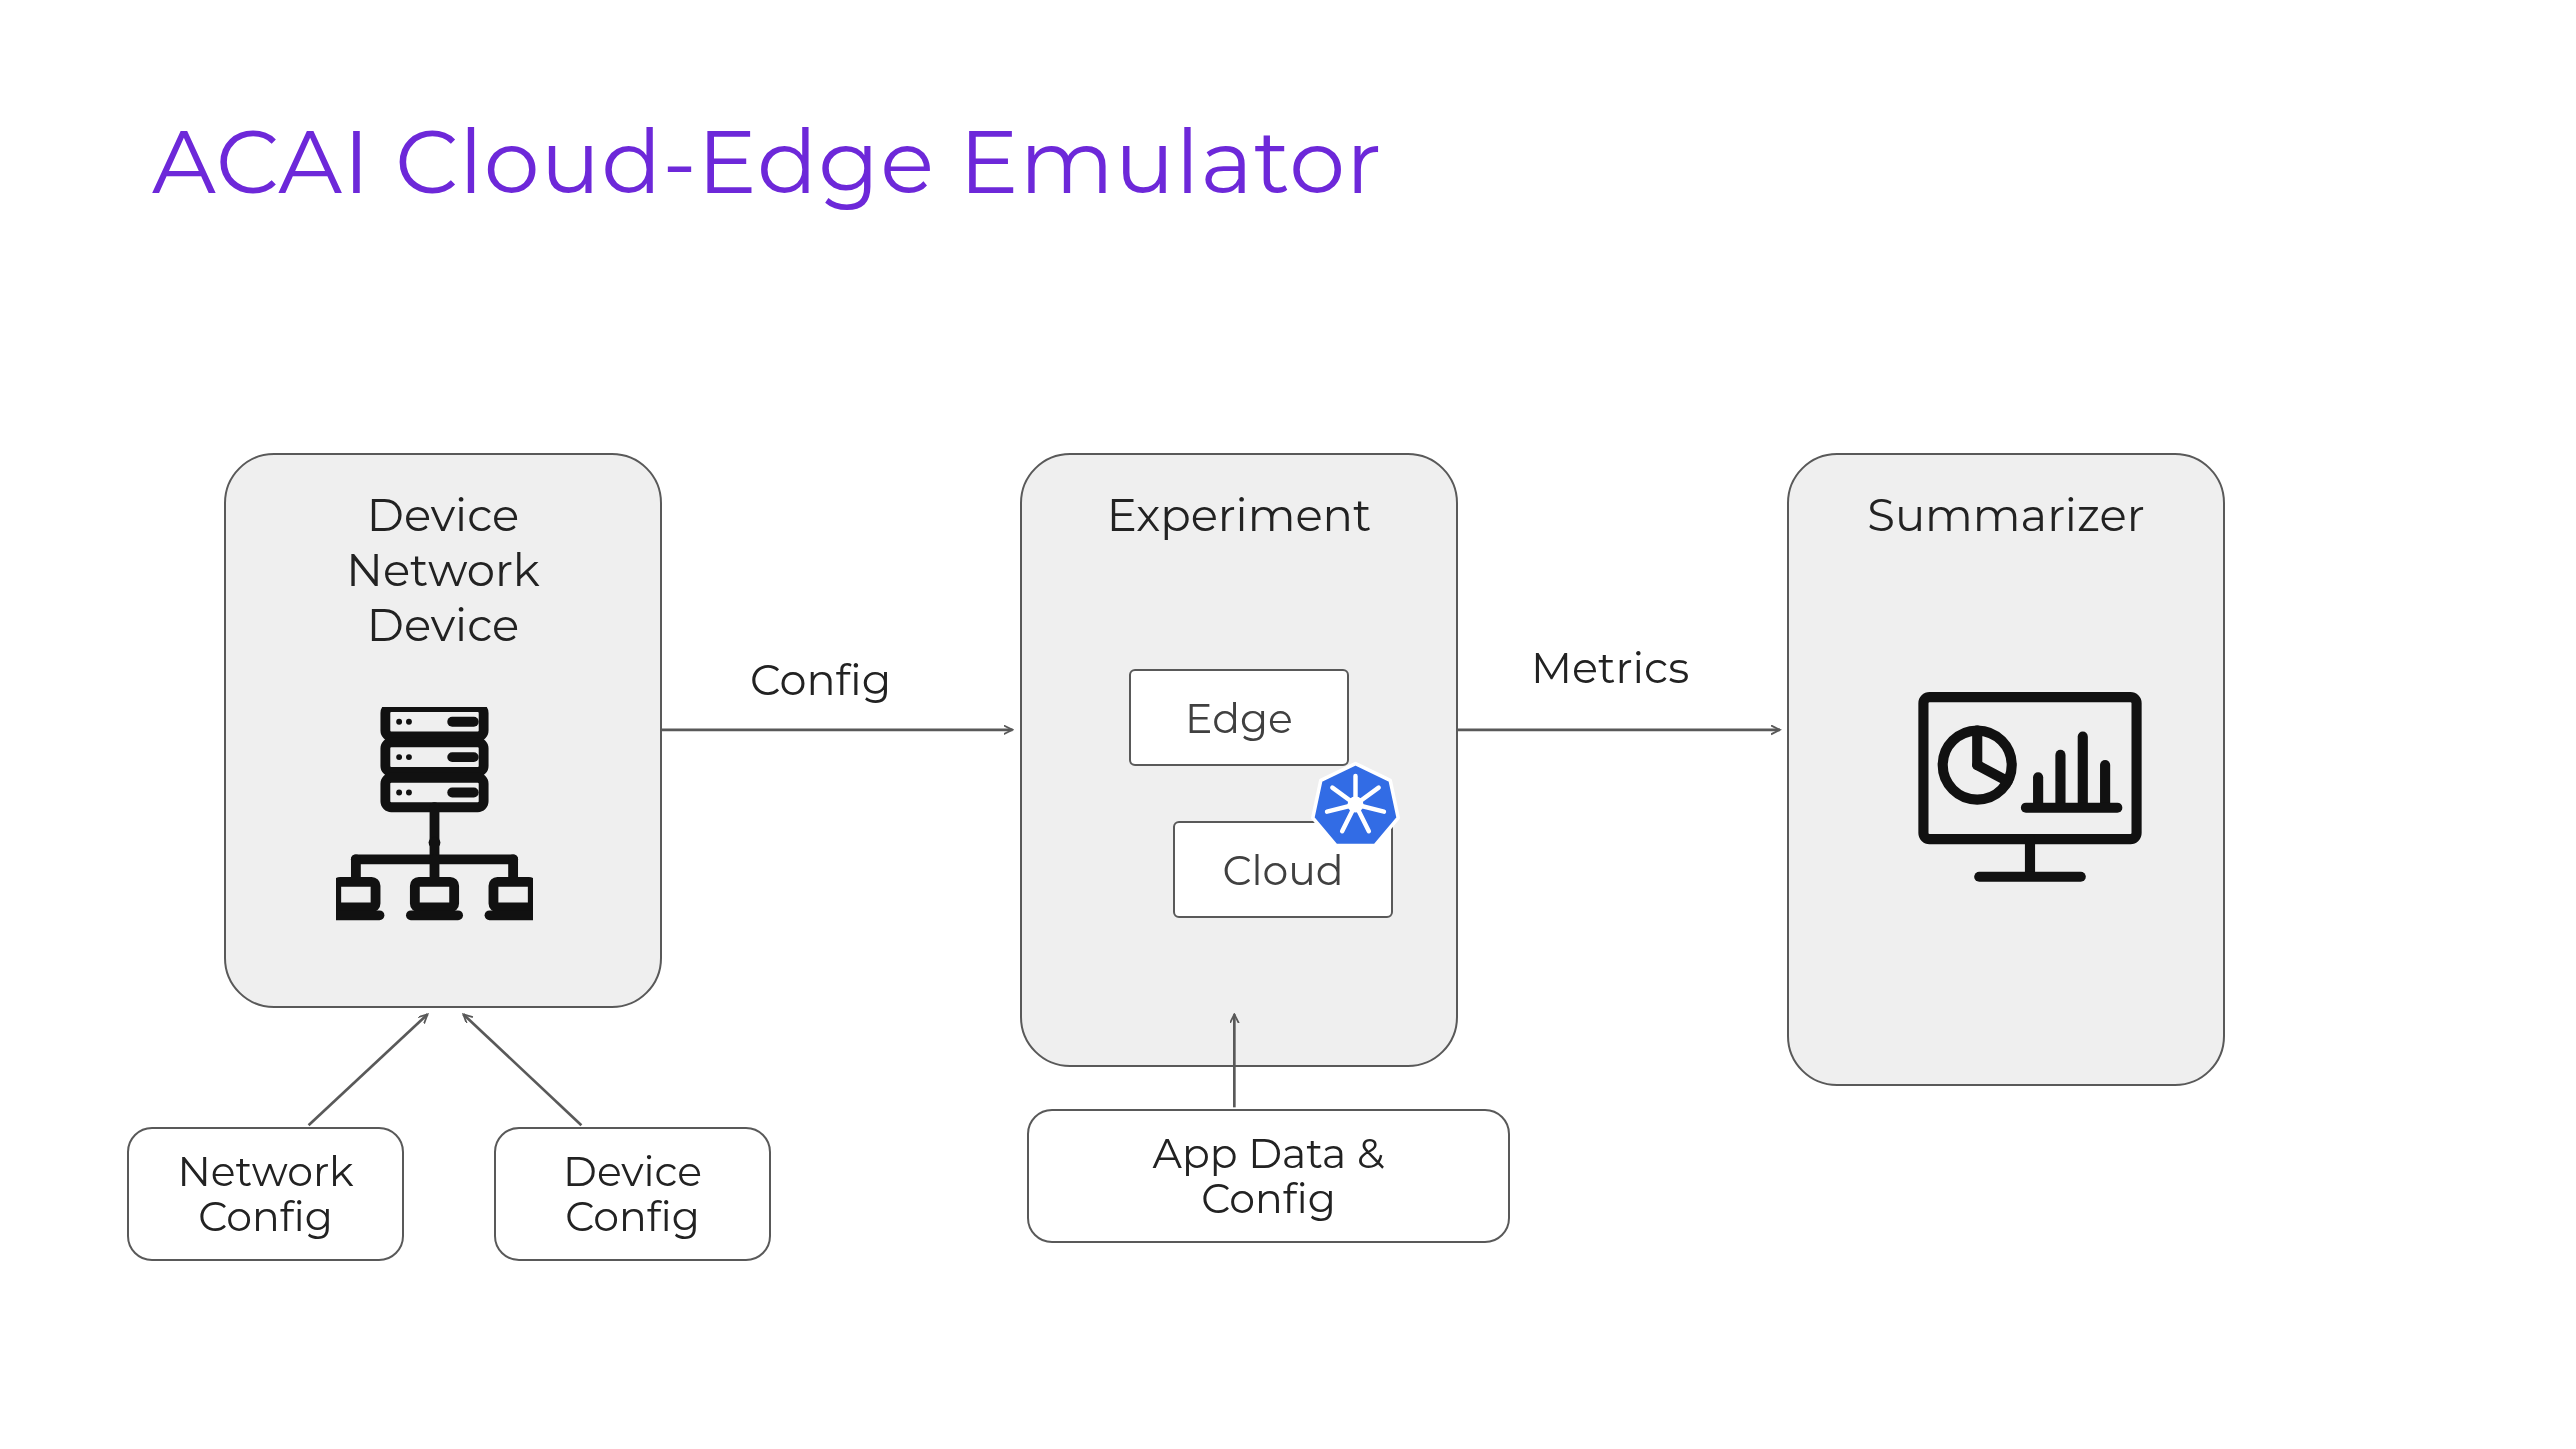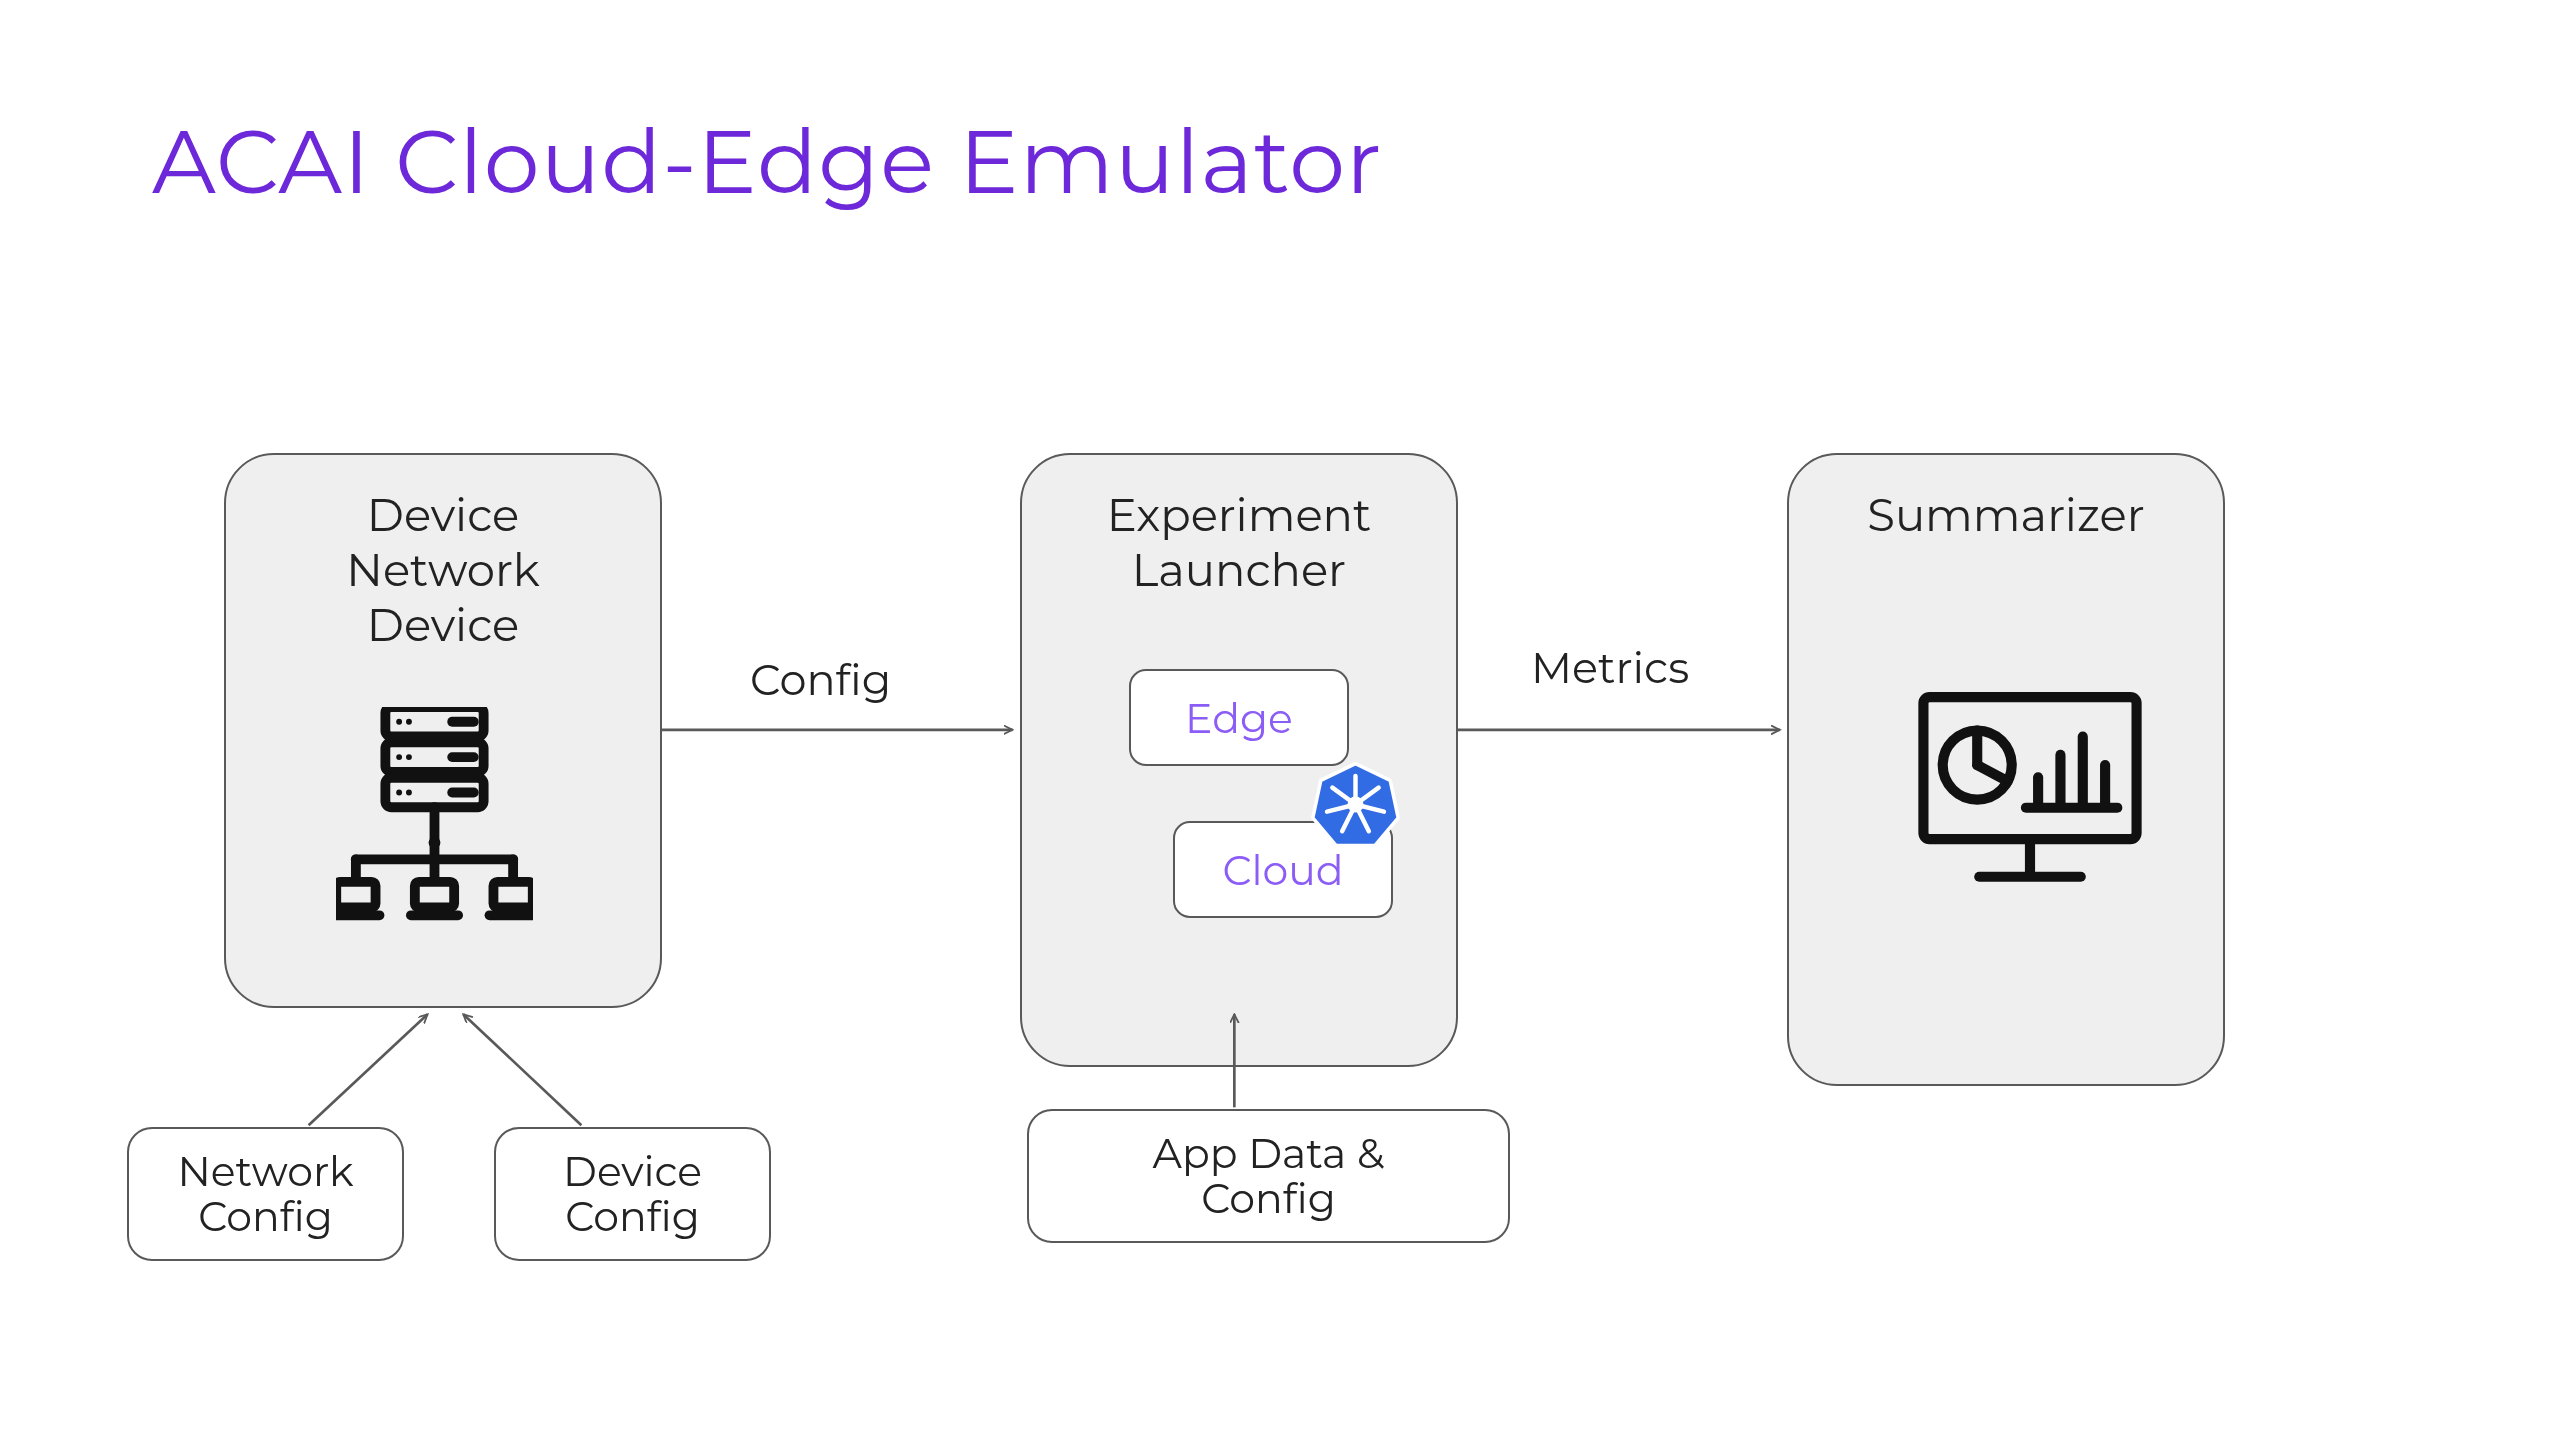--- a/index.html
+++ b/index.html
@@ -40,26 +40,26 @@
     color: #222;
   }
   #box-device { left: 224px; top: 453px; width: 438px; height: 555px; }
   #box-exp    { left: 1020px; top: 453px; width: 438px; height: 614px; }
   #box-sum    { left: 1787px; top: 453px; width: 438px; height: 633px; }
 
   .sub-box {
     position: absolute;
     background: #ffffff;
     border: 2.7px solid #595959;
-    border-radius: 17px;
+    border-radius: 6px;
     display: flex;
     align-items: center;
     justify-content: center;
     font-size: 41px;
-    color: #8b5cf6;
+    color: #404040;
   }
   #sub-edge  { left: 1129px; top: 669px;  width: 220px; height: 97px; }
   #sub-cloud { left: 1129px; top: 821px;  width: 220px; height: 97px; margin-left: 44px; }
 
   .input-box {
     position: absolute;
     background: #ffffff;
     border: 2.7px solid #595959;
     border-radius: 25px;
     display: flex;
@@ -103,21 +103,20 @@
   <div class="title">ACAI Cloud-Edge Emulator</div>
 
   <div id="box-device" class="main-box">
     <div>Device</div>
     <div>Network</div>
     <div>Device</div>
   </div>
 
   <div id="box-exp" class="main-box">
     <div>Experiment</div>
-    <div>Launcher</div>
   </div>
 
   <div id="box-sum" class="main-box">
     <div>Summarizer</div>
   </div>
 
   <div id="sub-edge" class="sub-box">
     <span>Edge</span>
   </div>
   <div id="sub-cloud" class="sub-box">

